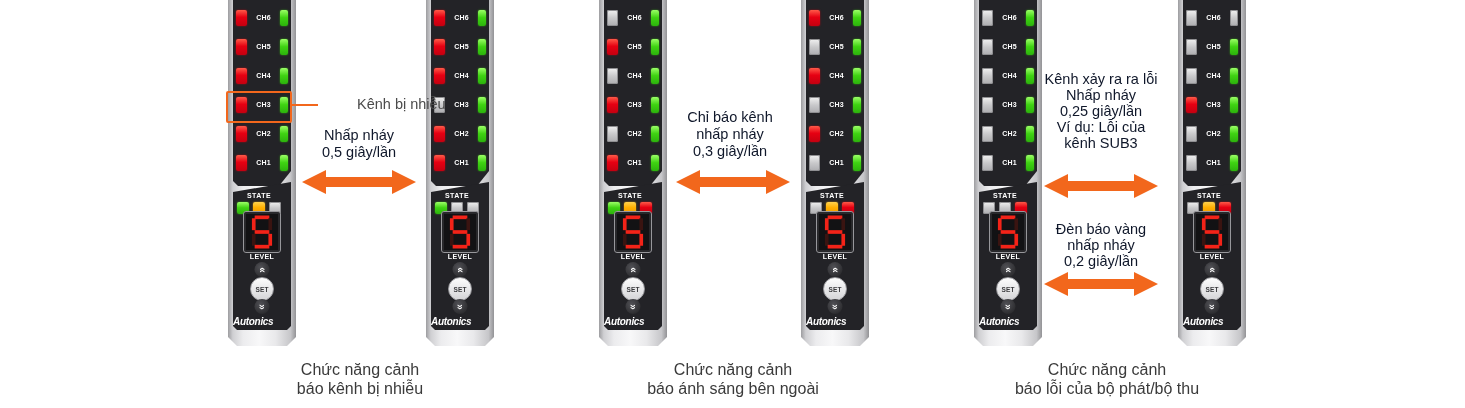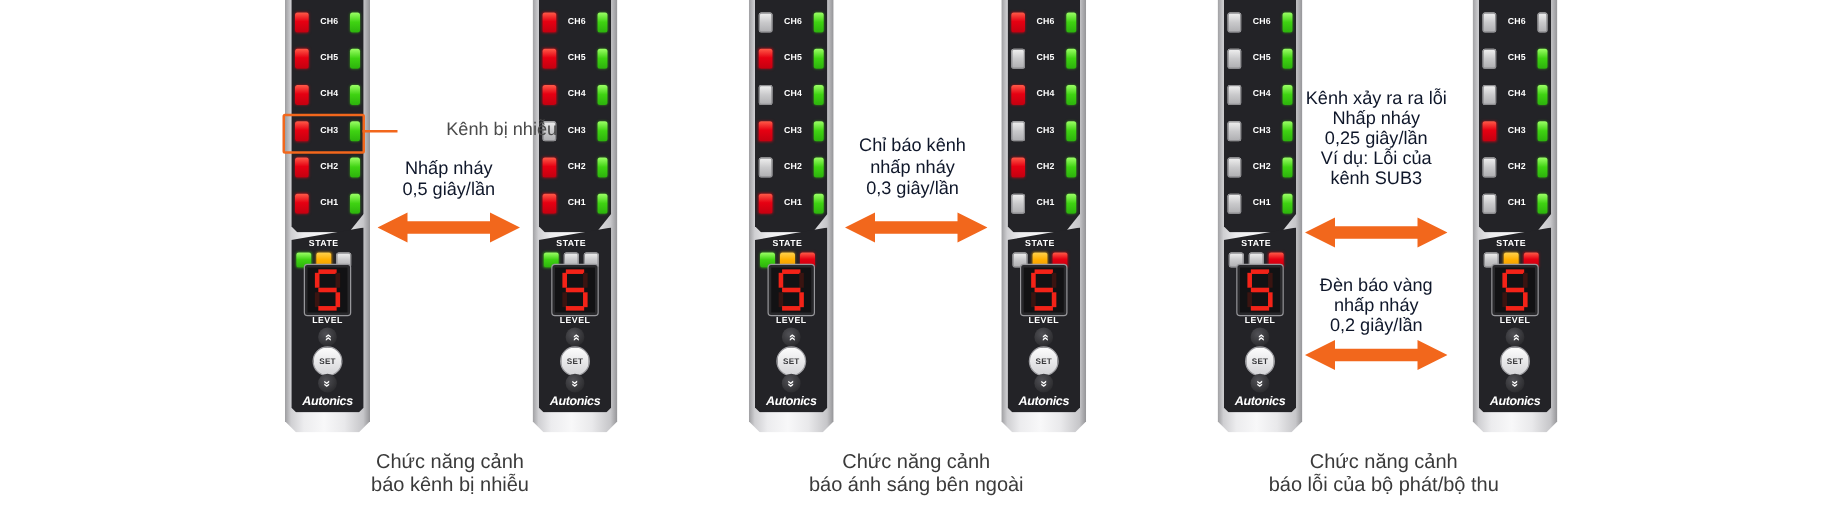--- a/index.html
+++ b/index.html
@@ -41,21 +41,21 @@
     font-size:7px;font-weight:bold;letter-spacing:.4px;}
   .btn{position:absolute;left:50%;transform:translateX(-50%);border-radius:50%;
     display:flex;align-items:center;justify-content:center;}
   .btn-chev{width:15px;height:15px;background:radial-gradient(circle at 40% 35%,#515156,#2c2c2f 75%);
     color:#fff;font-size:10px;font-weight:bold;}
   .btn-chev span{display:block;line-height:1;}
   .btn.up{top:82px;} .btn.up span{transform:rotate(90deg);}
   .btn.down{top:119px;} .btn.down span{transform:rotate(-90deg);}
   .btn.set{top:97px;width:22px;height:22px;background:linear-gradient(180deg,#fdfdfd,#d4d4d7);
     border:1px solid #9c9ca0;color:#3a3a3d;font-size:6.5px;font-weight:bold;letter-spacing:.2px;}
-  .brand{position:absolute;left:0;top:136px;width:58px;text-align:center;color:#fff;
+  .brand{position:absolute;left:0;top:136px;width:58px;text-align:left;color:#fff;
     font-size:10px;font-weight:bold;font-style:italic;letter-spacing:-.3px;}
 
   
   .hl-box{position:absolute;left:226px;top:91px;width:62px;height:28px;border:2px solid var(--orange);border-radius:2px;}
   .callout-line{position:absolute;left:290px;top:104px;width:28px;height:2px;background:var(--orange);}
   .callout-label{position:absolute;left:322px;top:96px;color:#4b4b4b;font-size:14.5px;white-space:nowrap;margin-left:35px;}
   .note{position:absolute;color:#0f172a;font-size:14.5px;line-height:17px;text-align:center;white-space:pre-line;}
   .note.n1{left:299px;top:127px;width:120px;}
   .note.n2{left:654px;top:109px;width:152px;}
   .note.n3a{left:1020px;top:71px;width:162px;line-height:16px;}

